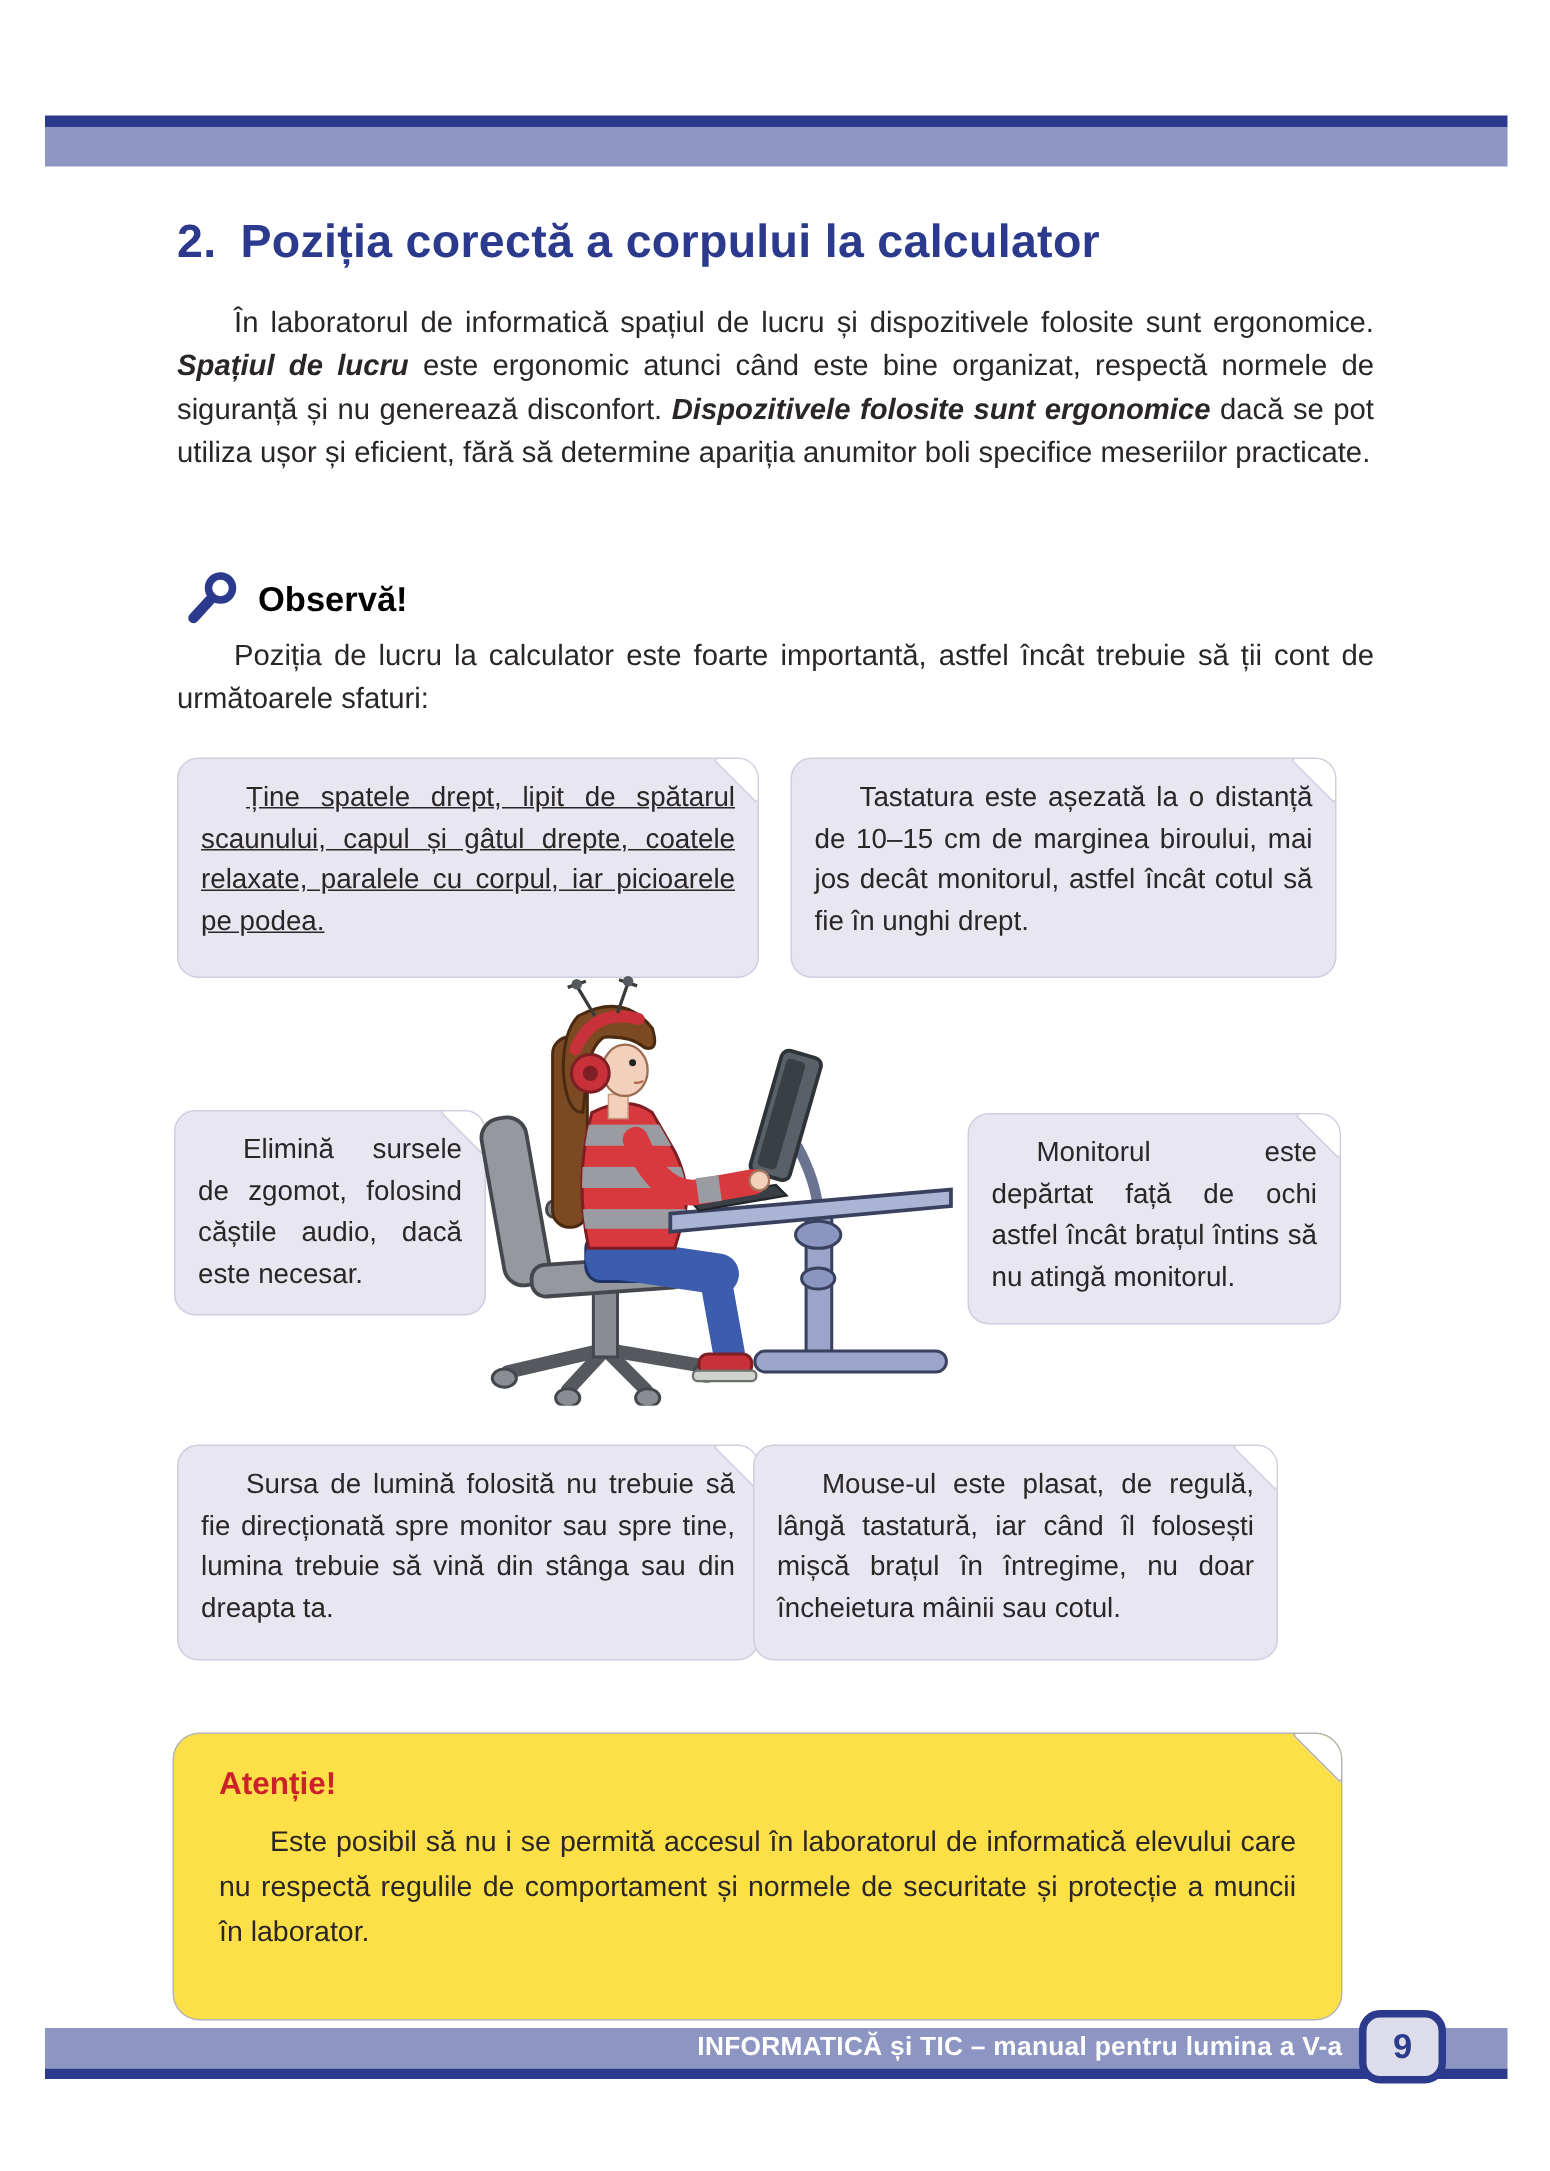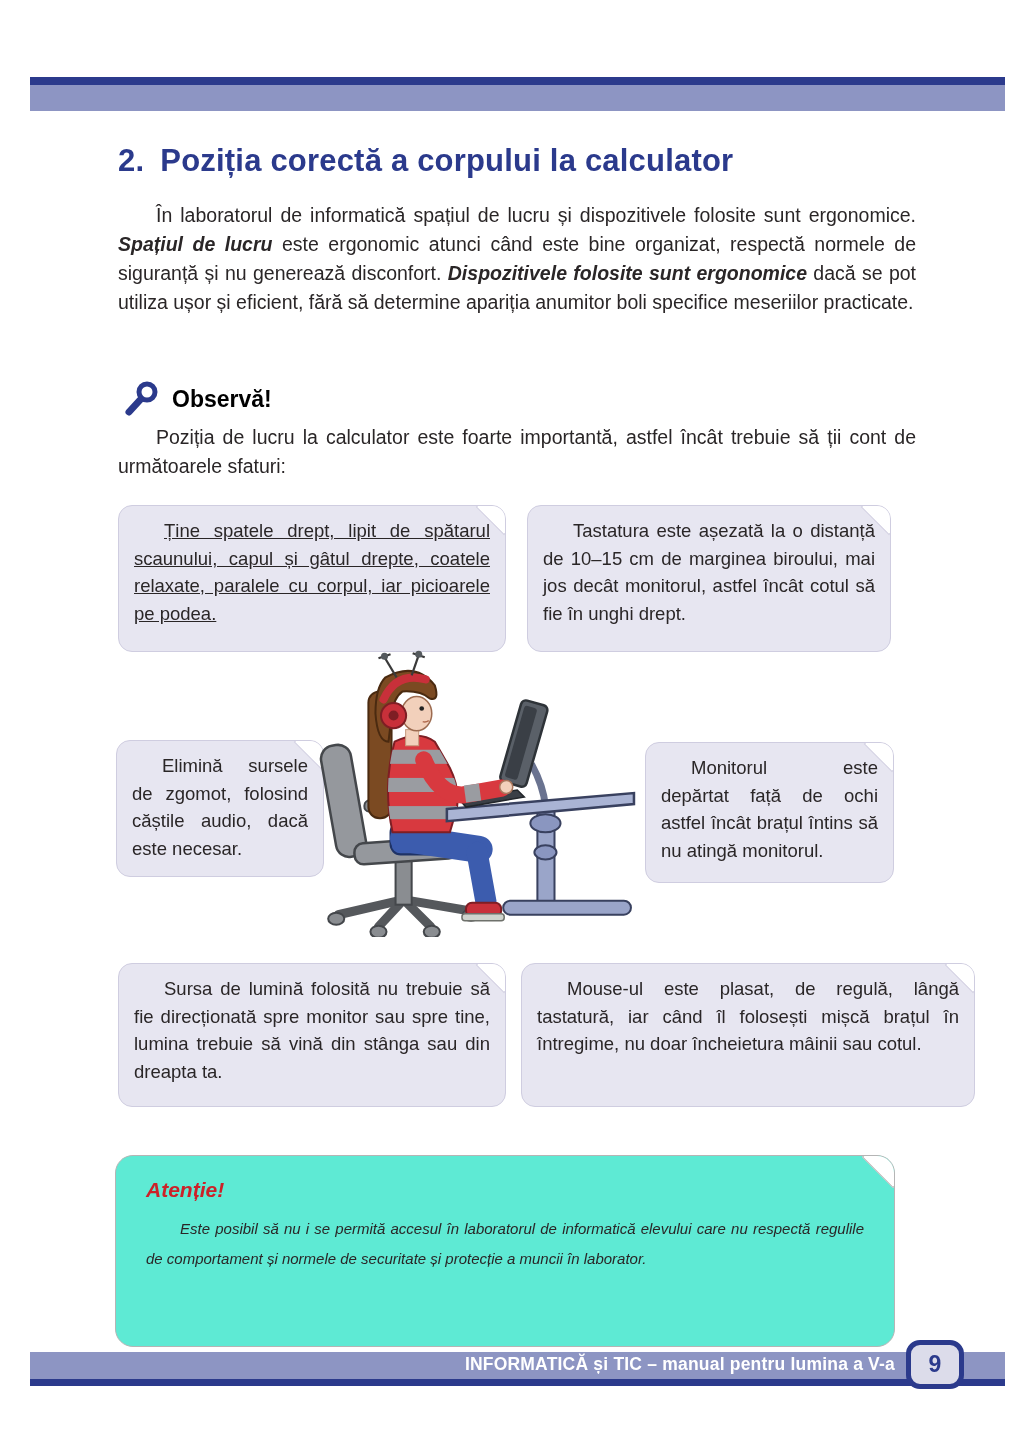--- a/index.html
+++ b/index.html
@@ -63,46 +63,45 @@
   }
   .bubble p {
     font-size: 18.5px; line-height: 27.5px; text-align: justify;
     text-indent: 30px; color: #2a2627;
   }
   .bubble-1 { left: 118px; top: 505px; width: 388px; height: 147px; text-decoration: underline; }
   .bubble-2 { left: 527px; top: 505px; width: 364px; height: 147px; }
   .bubble-3 { left: 116px; top: 740px; width: 208px; height: 137px; }
   .bubble-4 { left: 645px; top: 742px; width: 249px; height: 141px; }
   .bubble-5 { left: 118px; top: 963px; width: 388px; height: 144px; }
-  .bubble-6 { left: 521px; top: 963px; width: 454px; height: 144px; }
+  .bubble-6 { left: 502px; top: 963px; width: 350px; height: 144px; }
 
   
   .illustration { position: absolute; left: 298px; top: 645px; width: 342px; height: 292px; }
 
   
   .attention {
     position: absolute; left: 115px; top: 1155px; width: 780px; height: 192px;
-    background: #5eead4;
+    background: #fde047;
     border: 1.5px solid #b5b5b5;
     border-radius: 18px;
     overflow: hidden;
     padding: 22px 30px 0 30px;
-    font-style: italic;
   }
   .attention::after {
     content: "";
     position: absolute; top: -21px; right: -21px;
     width: 42px; height: 42px;
     background: #ffffff;
     border: 1.5px solid #b5b5b5;
     transform: rotate(45deg);
   }
   .attention h2 { font-size: 21px; font-weight: bold; color: #cc2128; }
   .attention p {
-    margin-top: 12px; font-size: 15px; line-height: 30px;
+    margin-top: 12px; font-size: 19px; line-height: 30px;
     text-align: justify; text-indent: 34px;
   }
 
   
   .footer-band { position: absolute; left: 30px; top: 1352px; width: 975px; height: 27px; background: #8d95c3; }
   .footer-rule { position: absolute; left: 30px; top: 1379px; width: 975px; height: 7px; background: #2b3a8c; }
   .footer-text {
     position: absolute; top: 1354px; left: 420px; width: 475px;
     text-align: right; color: #ffffff; font-size: 17.5px; font-weight: bold;
     letter-spacing: 0.2px;

